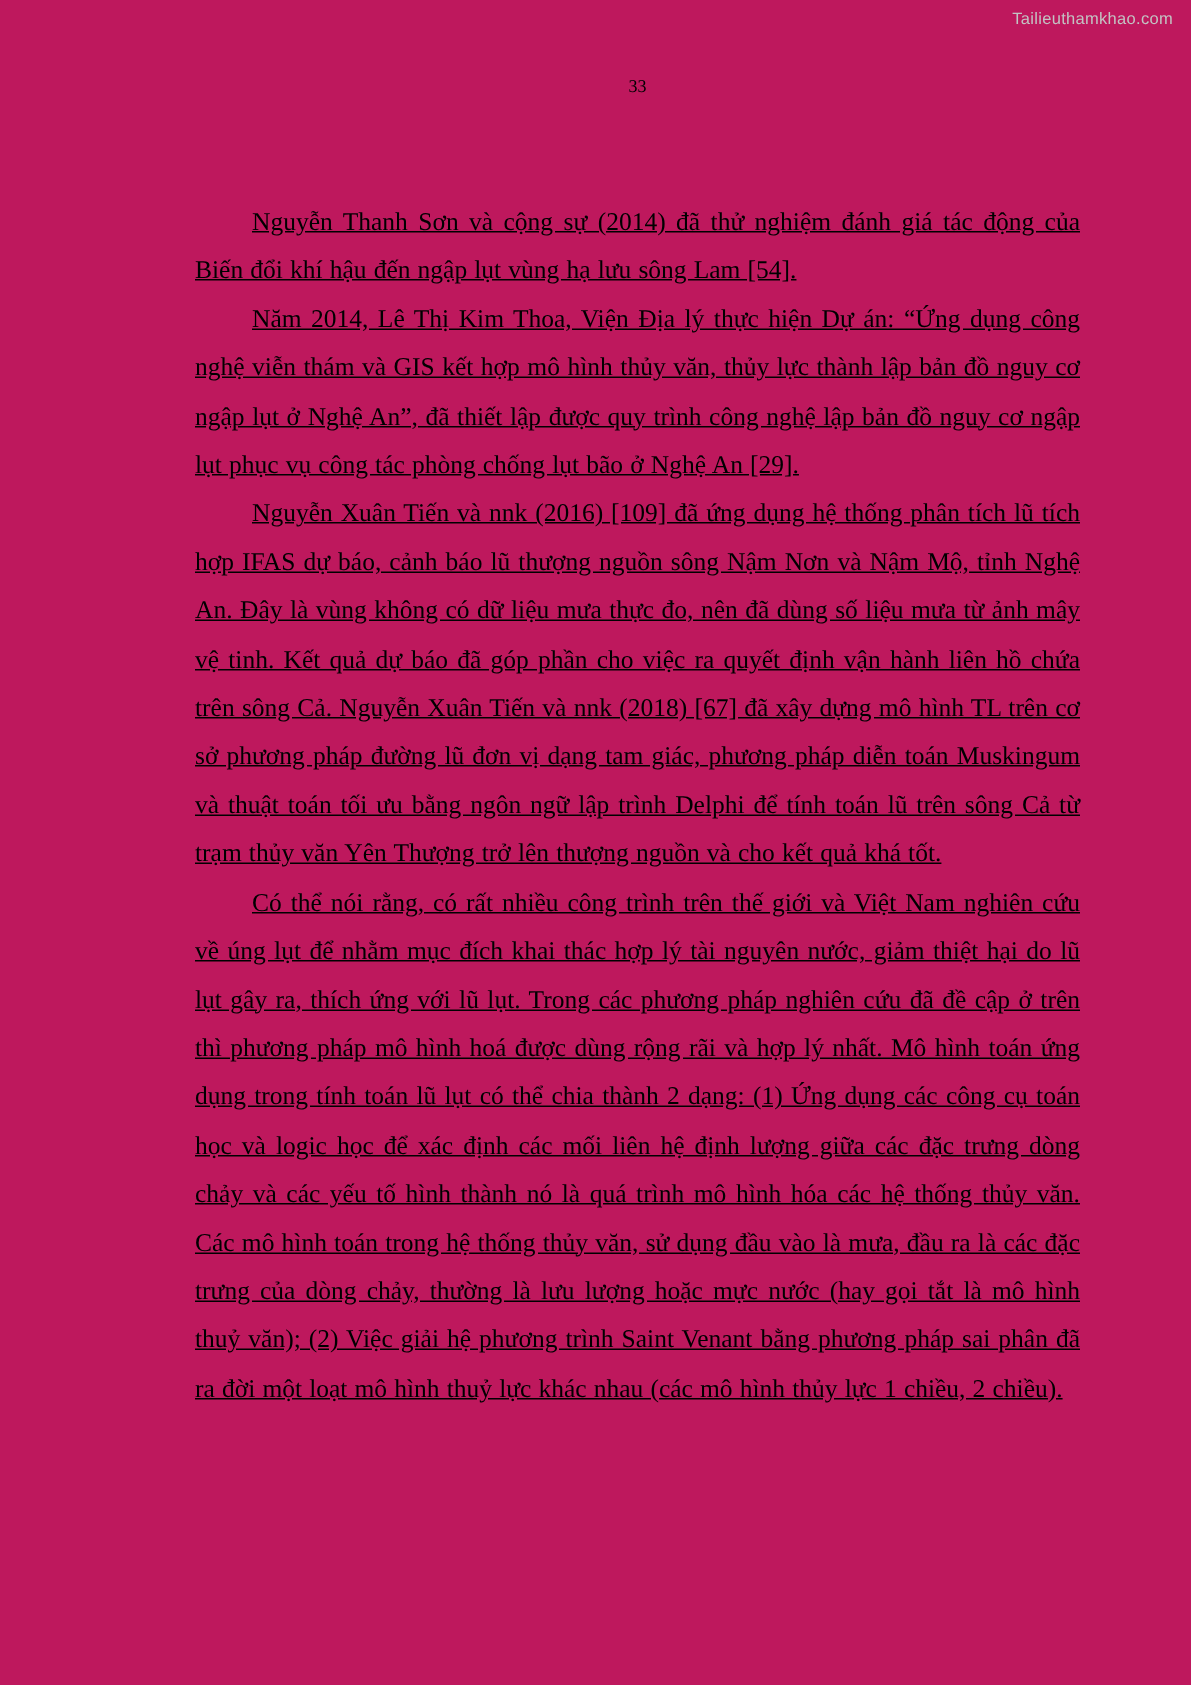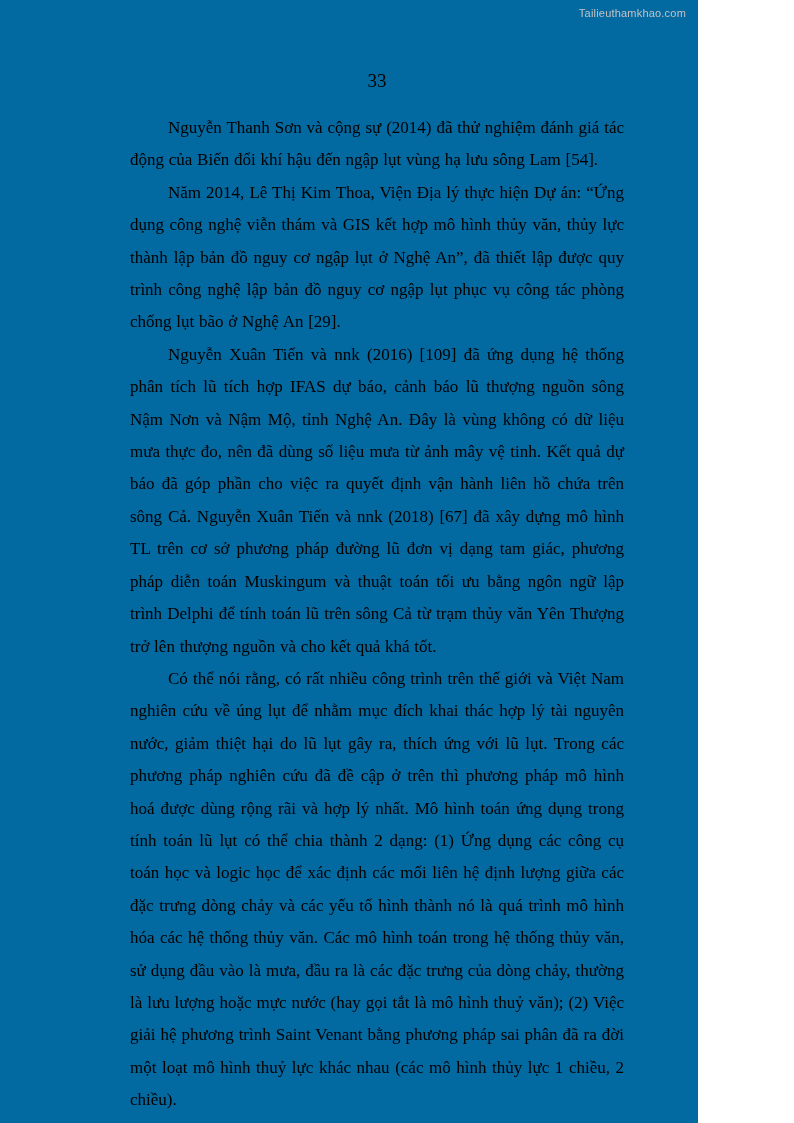--- a/index.html
+++ b/index.html
@@ -2,51 +2,51 @@
 <html><head>
 <meta charset="utf-8">
 <style>
   html, body {
     margin: 0;
     padding: 0;
     background: #ffffff;
   }
   .page {
     position: relative;
-    width: 698px;
+    width: 794px;
     height: 1123px;
-    background: #0369a1;
+    background: #be185d;
     overflow: hidden;
     font-family: "Liberation Serif", serif;
     color: #000000;
   }
   .watermark {
     position: absolute;
     top: 7px;
     right: 12px;
     font-family: "Liberation Sans", sans-serif;
     font-size: 11px;
     color: #c3c3c3;
     letter-spacing: 0.2px;
   }
   .page-number {
     position: absolute;
     top: 50px;
     left: 130px;
     right: 74px;
     text-align: center;
-    font-size: 19px;
+    font-size: 12px;
     color: #000000;
-    margin-top: 20px;
   }
   .content {
     position: absolute;
-    top: 112px;
+    top: 132px;
     left: 130px;
     right: 74px;
+    text-decoration: underline;
   }
   .para {
     margin: 0;
     font-size: 17px;
     line-height: 32.4px;
     text-align: justify;
     text-indent: 38px;
     word-spacing: 0.5px;
   }
 </style>

